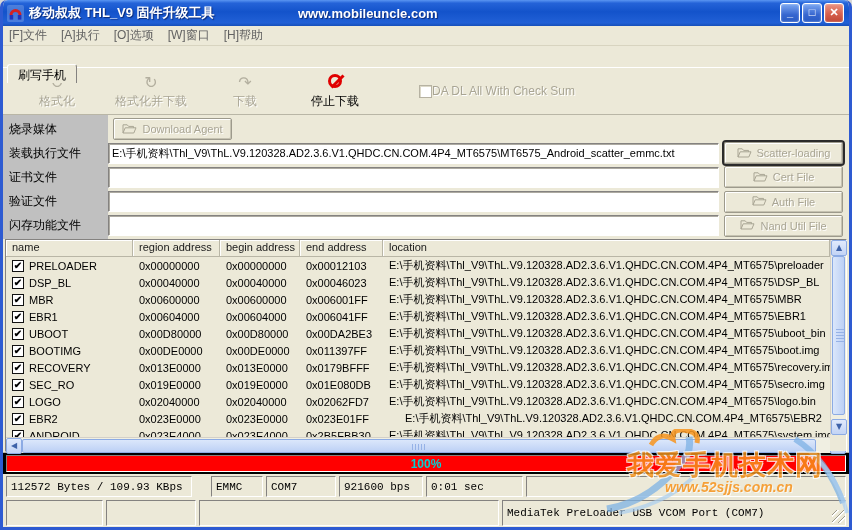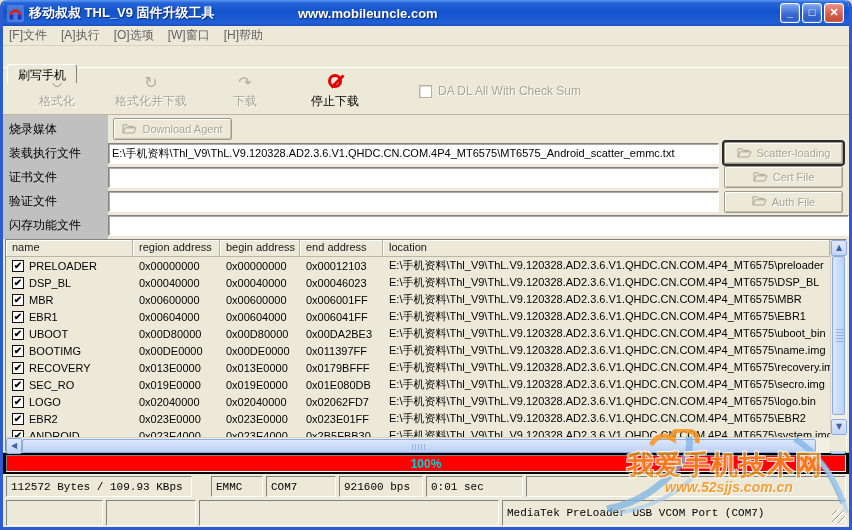--- a/index.html
+++ b/index.html
@@ -41,21 +41,21 @@
     border-top-color: #fff; border-left-color: #fff; border-radius: 3px 3px 0 0;
   }
   
   .toolbar { height: 48px; flex: 0 0 48px; display: flex; align-items: center; padding-left: 22px; gap: 24px; background: #ece9d8; border-top: 1px solid #fff; border-bottom: 1px solid #b9b6a6; }
   .tbtn { display: flex; flex-direction: column; align-items: center; justify-content: center; min-width: 64px; }
   .ticon { height: 20px; font-size: 16px; line-height: 20px; color: #b3af9f; font-family: "DejaVu Sans", sans-serif; }
   .tlabel { font-size: 12px; color: #a9a594; text-shadow: 1px 1px 0 #fff; white-space: nowrap; }
   .tlabel.en { color: #000; text-shadow: none; }
   .stopc { position: relative; display: inline-block; width: 14px; height: 14px; border: 3px solid #e00000; border-radius: 50%; margin-top: 1px; }
   .stopc::after { content: ""; position: absolute; left: -2px; top: 3.5px; width: 17px; height: 3px; background: #e00000; transform: rotate(-45deg); }
-  .da-check { display: flex; align-items: center; gap: 6px; margin-left: 28px; }
+  .da-check { display: flex; align-items: center; margin-left: 28px; }
   .cbx { width: 13px; height: 13px; background: #fff; border: 1px solid #b6b2a2; box-shadow: inset 1px 1px 0 #dcd9c8; }
   .da-label { font-size: 12px; color: #a9a594; text-shadow: 1px 1px 0 #fff; }
   
   .fields { height: 124px; flex: 0 0 124px; position: relative; background: #ece9d8; padding-top: 2px; }
   .fields::before { content: ""; position: absolute; left: 0; top: 0; width: 105px; height: 100%; background: #c0c0c0; }
   .frow { position: relative; height: 24.2px; display: flex; align-items: center; }
   .flabel { width: 105px; flex: 0 0 105px; padding-left: 6px; font-size: 12px; color: #000; z-index: 1; }
   .finput {
     flex: 1; height: 21px; font-size: 11px; font-family: "Liberation Sans", sans-serif;
     background: #fff; border: 1px solid; border-color: #848280 #fff #fff #848280;
@@ -207,20 +207,27 @@
           <span><svg width="15" height="11" viewBox="0 0 15 11">
               <path d="M1 10 V1.8 H5.2 L6.6 3.4 H11.5 V4.8" fill="none" stroke="#a9a594"></path>
               <path d="M1 10 L3.2 4.8 H14 L11.8 10 Z" fill="none" stroke="#a9a594"></path>
             </svg></span>
           <span>Auth File</span>
         </button>
       </div>
       <div class="frow">
         <span class="flabel">闪存功能文件</span>
         <input class="finput" type="text" spellcheck="false" style="">
+        <button class="fbtn">
+          <span><svg width="15" height="11" viewBox="0 0 15 11">
+              <path d="M1 10 V1.8 H5.2 L6.6 3.4 H11.5 V4.8" fill="none" stroke="#a9a594"></path>
+              <path d="M1 10 L3.2 4.8 H14 L11.8 10 Z" fill="none" stroke="#a9a594"></path>
+            </svg></span>
+          <span>Nand Util File</span>
+        </button>
       </div>
     </div>
 
   <div class="tablewrap">
     <div class="thead">
         <span class="thc" style="width: 127px; flex: 0 0 127px;">name</span>
         <span class="thc" style="width: 87px; flex: 0 0 87px;">region address</span>
         <span class="thc" style="width: 80px; flex: 0 0 80px;">begin address</span>
         <span class="thc" style="width: 83px; flex: 0 0 83px;">end address</span>
         <span class="thc" style="flex: 1 1 0%;">location</span>
@@ -277,21 +284,21 @@
           <span class="tc" style="flex: 1 1 0%;">E:\手机资料\Thl_V9\ThL.V9.120328.AD2.3.6.V1.QHDC.CN.COM.4P4_MT6575\uboot_bin</span>
         </div>
         <div class="trow">
           <span class="tc" style="width: 127px; flex: 0 0 127px;">
             <span class="rcbx">✔</span>
             <span>BOOTIMG</span>
           </span>
           <span class="tc" style="width: 87px; flex: 0 0 87px;">0x00DE0000</span>
           <span class="tc" style="width: 80px; flex: 0 0 80px;">0x00DE0000</span>
           <span class="tc" style="width: 83px; flex: 0 0 83px;">0x011397FF</span>
-          <span class="tc" style="flex: 1 1 0%;">E:\手机资料\Thl_V9\ThL.V9.120328.AD2.3.6.V1.QHDC.CN.COM.4P4_MT6575\name.img</span>
+          <span class="tc" style="flex: 1 1 0%;">E:\手机资料\Thl_V9\ThL.V9.120328.AD2.3.6.V1.QHDC.CN.COM.4P4_MT6575\boot.img</span>
         </div>
         <div class="trow">
           <span class="tc" style="width: 127px; flex: 0 0 127px;">
             <span class="rcbx">✔</span>
             <span>RECOVERY</span>
           </span>
           <span class="tc" style="width: 87px; flex: 0 0 87px;">0x013E0000</span>
           <span class="tc" style="width: 80px; flex: 0 0 80px;">0x013E0000</span>
           <span class="tc" style="width: 83px; flex: 0 0 83px;">0x0179BFFF</span>
           <span class="tc" style="flex: 1 1 0%;">E:\手机资料\Thl_V9\ThL.V9.120328.AD2.3.6.V1.QHDC.CN.COM.4P4_MT6575\recovery.img</span>
@@ -317,21 +324,21 @@
           <span class="tc" style="flex: 1 1 0%;">E:\手机资料\Thl_V9\ThL.V9.120328.AD2.3.6.V1.QHDC.CN.COM.4P4_MT6575\logo.bin</span>
         </div>
         <div class="trow">
           <span class="tc" style="width: 127px; flex: 0 0 127px;">
             <span class="rcbx">✔</span>
             <span>EBR2</span>
           </span>
           <span class="tc" style="width: 87px; flex: 0 0 87px;">0x023E0000</span>
           <span class="tc" style="width: 80px; flex: 0 0 80px;">0x023E0000</span>
           <span class="tc" style="width: 83px; flex: 0 0 83px;">0x023E01FF</span>
-          <span class="tc" style="flex: 1 1 0%;">E:\手机资料\Thl_V9\ThL.V9.120328.AD2.3.6.V1.QHDC.CN.COM.4P4_MT6575\EBR2</span>
+          <span class="tc" style="flex: 1 1 0%; margin-left: 16px;">E:\手机资料\Thl_V9\ThL.V9.120328.AD2.3.6.V1.QHDC.CN.COM.4P4_MT6575\EBR2</span>
         </div>
         <div class="trow">
           <span class="tc" style="width: 127px; flex: 0 0 127px;">
             <span class="rcbx">✔</span>
             <span>ANDROID</span>
           </span>
           <span class="tc" style="width: 87px; flex: 0 0 87px;">0x023E4000</span>
           <span class="tc" style="width: 80px; flex: 0 0 80px;">0x023E4000</span>
           <span class="tc" style="width: 83px; flex: 0 0 83px;">0x2B5FBB30</span>
           <span class="tc" style="flex: 1 1 0%;">E:\手机资料\Thl_V9\ThL.V9.120328.AD2.3.6.V1.QHDC.CN.COM.4P4_MT6575\system.img</span>

